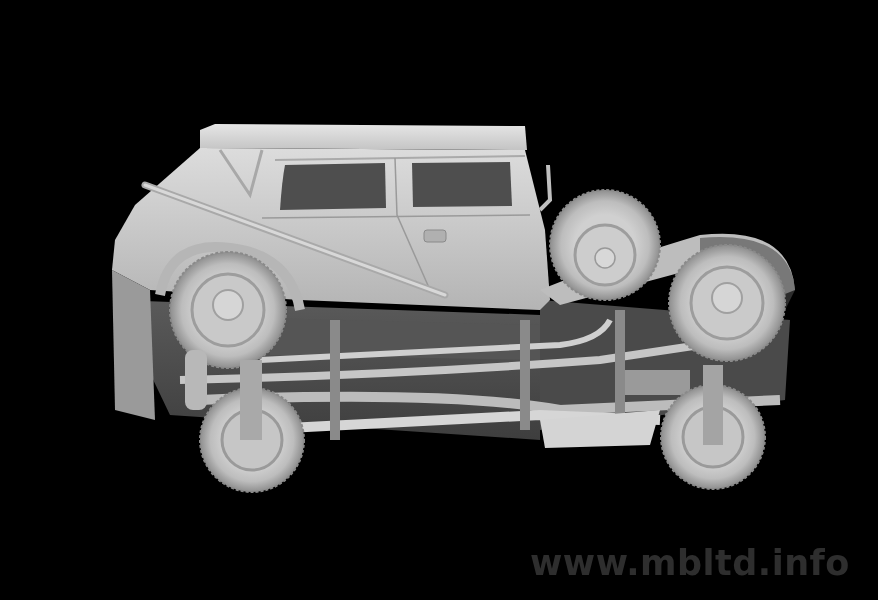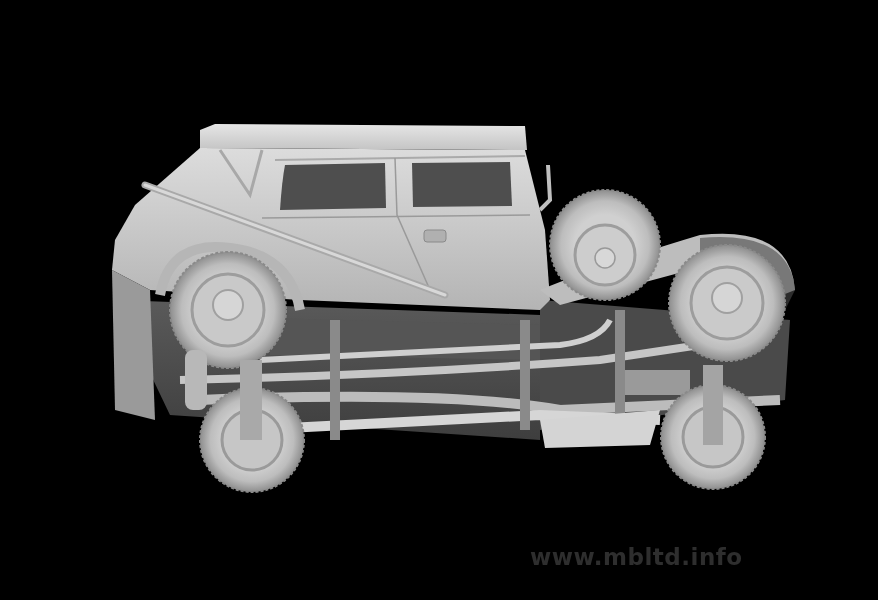--- a/index.html
+++ b/index.html
@@ -1,21 +1,21 @@
 <!DOCTYPE html>
 <html><head>
 <meta charset="utf-8">
 <style>
   html,body{margin:0;padding:0;background:#000;}
   body{width:878px;height:600px;overflow:hidden;position:relative;}
   #scene{position:absolute;left:0;top:0;width:878px;height:600px;}
   .watermark{
     position:absolute;left:530px;top:546px;
     font-family:"DejaVu Sans",sans-serif;font-weight:bold;
-    font-size:23px;letter-spacing:0.5px;color:#2e2e2e;
+    font-size:35px;letter-spacing:0.5px;color:#2e2e2e;
     line-height:1;white-space:nowrap;
   }
 </style>
 </head>
 <body>
 
 <svg id="scene" viewBox="0 0 878 600" xmlns="http://www.w3.org/2000/svg">
   <defs>
     <linearGradient id="body" x1="0" y1="0" x2="0" y2="1">
       <stop offset="0" stop-color="#dcdcdc"></stop>

